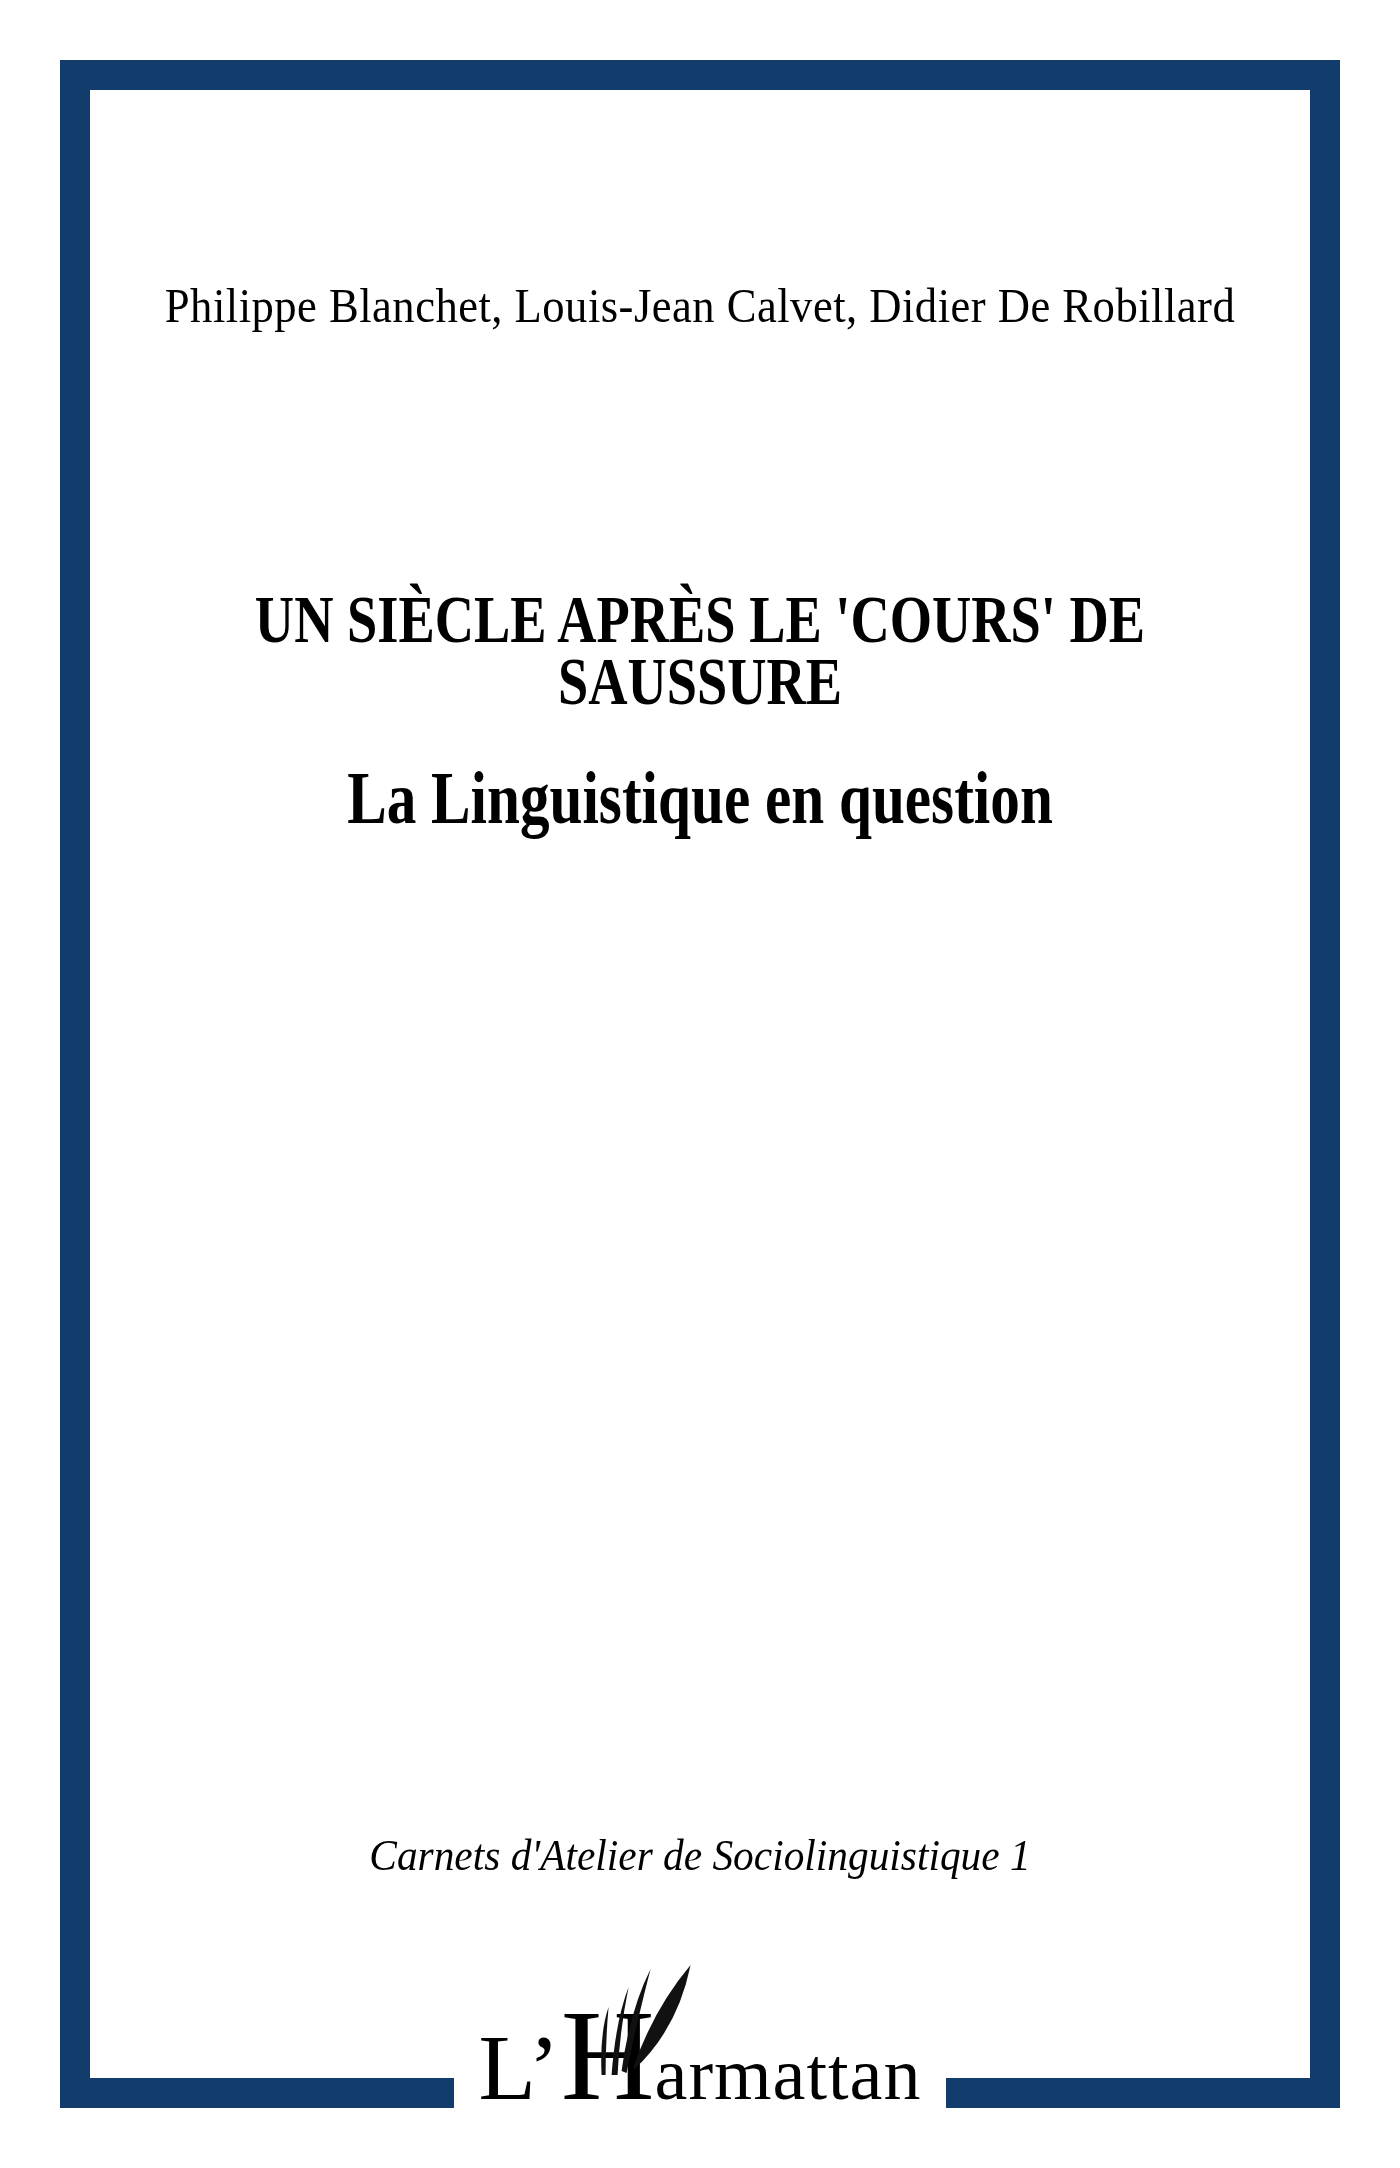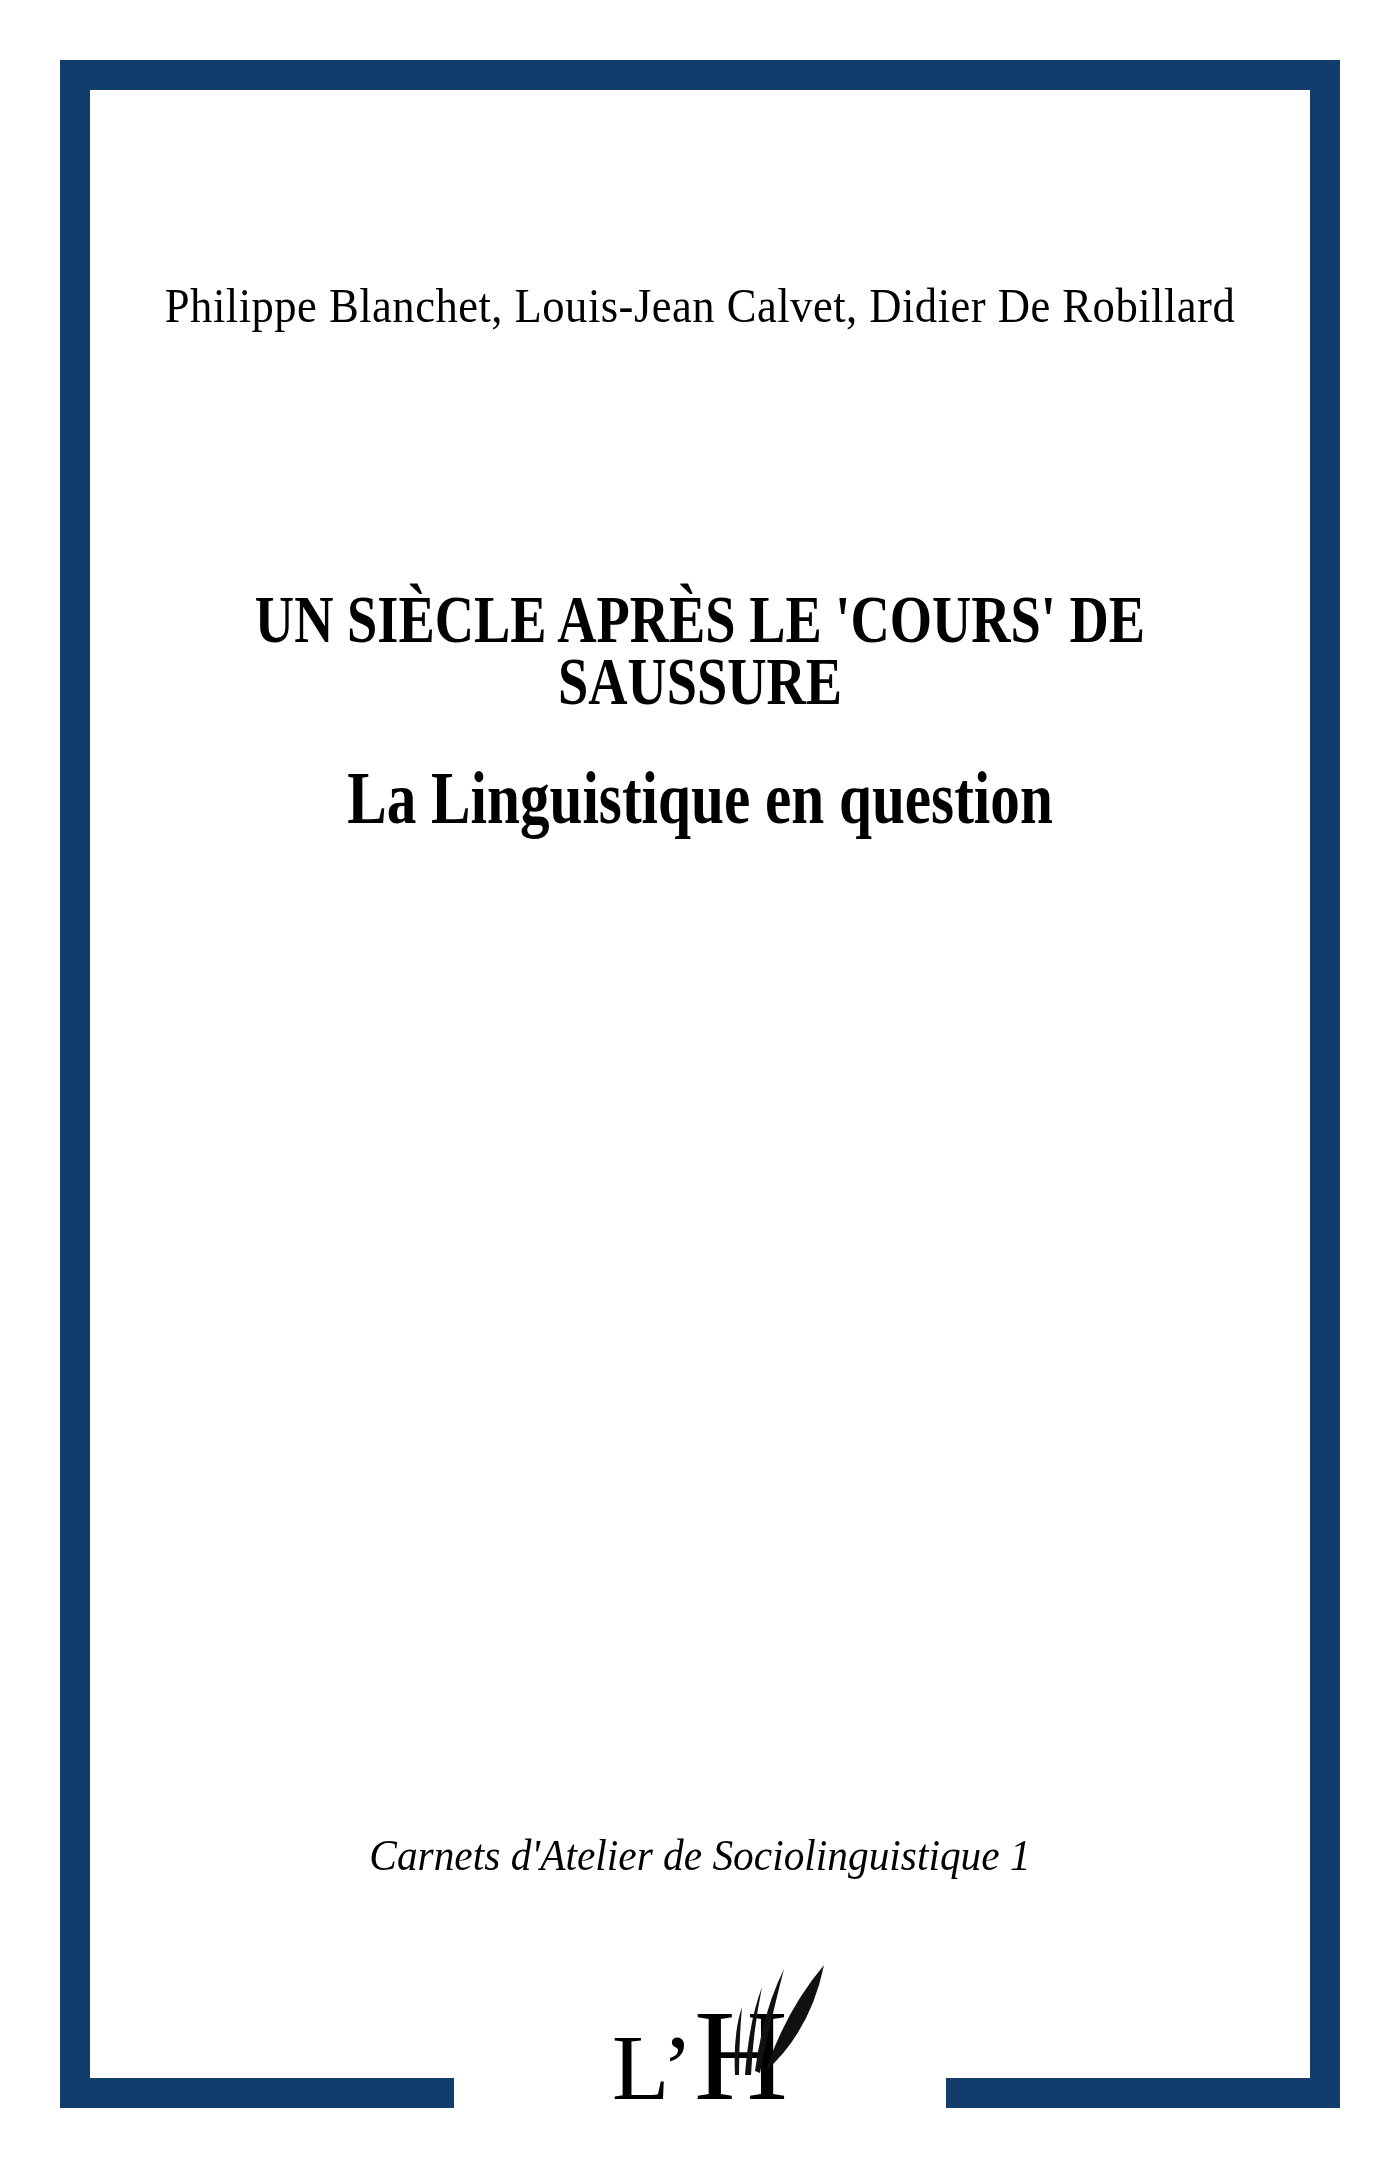--- a/index.html
+++ b/index.html
@@ -139,15 +139,16 @@
 
   <div class="logo-wrap">
     <svg class="leaves-icon" viewBox="0 0 96 114" xmlns="http://www.w3.org/2000/svg" aria-hidden="true">
       <path d="M5,112 Q3,70 12,44 Q9,78 9,112 Z"></path>
       <path d="M15,112 Q19,58 32,24 Q23,68 21,112 Z"></path>
       <path d="M25,108 Q33,48 54,6 Q39,64 30,110 Z"></path>
       <path d="M37,104 Q57,46 94,2 Q81,66 38,106 Z"></path>
     </svg>
     <span class="logo-prefix">L’</span>
     <span class="logo-initial">H</span>
+    <span class="logo-rest">armattan</span>
   </div>
 
 </div>
 
 </body></html>

